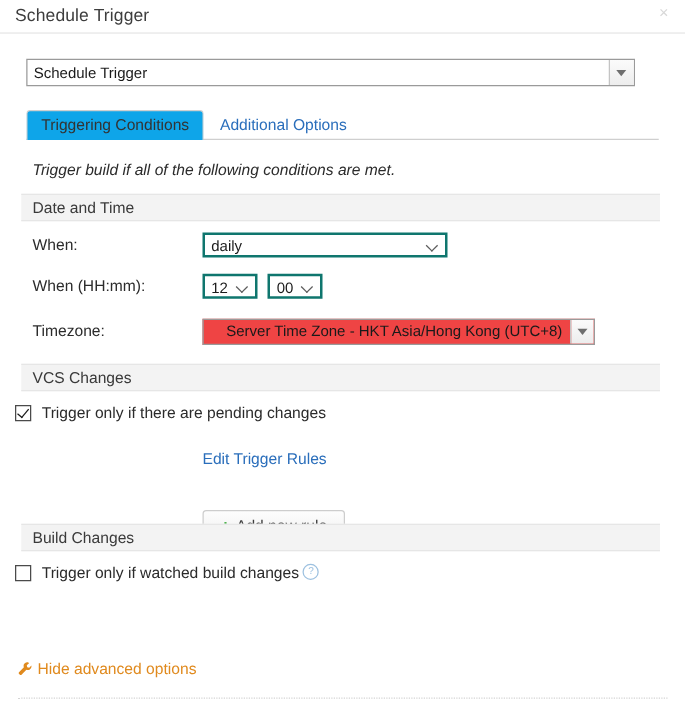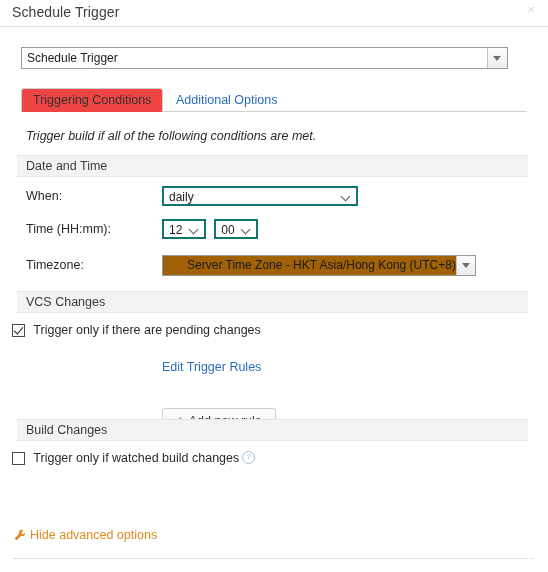--- a/index.html
+++ b/index.html
@@ -114,21 +114,21 @@
     height: 24px;
     line-height: 23px;
     box-sizing: border-box;
     font-size: 12.5px;
     padding: 0 11px;
     cursor: pointer;
     white-space: nowrap;
   }
   .tab-active {
     left: 0;
-    background: #ef4444;
+    background: #0ea5e9;
     border: 1px solid #cfcfcf;
     border-bottom: none;
     border-radius: 3px 3px 0 0;
     color: #333333;
     z-index: 3;
   }
   .tab-inactive {
     left: 143px;
     color: #2a6ebb;
     background: transparent;
@@ -241,30 +241,29 @@
   .sel-when { width: 196px; }
   .sel-hour { width: 44px; }
   .sel-min  { width: 44px; margin-left: 5px; }
 
   
   .sel-tz {
     box-sizing: border-box;
     width: 314px;
     height: 21px;
     border: 1px solid #9a9a9a;
-    background: #a16207;
+    background: #ef4444;
     font-size: 12px;
     color: #1a1a1a;
     line-height: 19px;
-    padding-left: 5px;
+    padding-left: 18px;
     position: relative;
     cursor: pointer;
     white-space: nowrap;
     overflow: hidden;
-    text-align: center;
   }
   .sel-tz .sel-arrow {
     position: absolute;
     right: 0; top: 0;
     width: 18px;
     height: 19px;
     background: linear-gradient(to bottom, #fbfbfb 0%, #ececec 100%);
     border-left: 1px solid #c4c4c4;
   }
   .sel-tz .sel-arrow:after {
@@ -424,21 +423,21 @@
     <div class="flabel">When:</div>
     <div class="fctl">
       <div class="sel-chev sel-when">
         <span>daily</span>
         <span class="chev"></span>
       </div>
     </div>
   </div>
 
   <div class="frow" style="top:192px;">
-    <div class="flabel">Time (HH:mm):</div>
+    <div class="flabel">When (HH:mm):</div>
     <div class="fctl">
       <div class="sel-chev sel-hour">
         <span>12</span>
         <span class="chev"></span>
       </div>
       <div class="sel-chev sel-min">
         <span>00</span>
         <span class="chev"></span>
       </div>
     </div>

